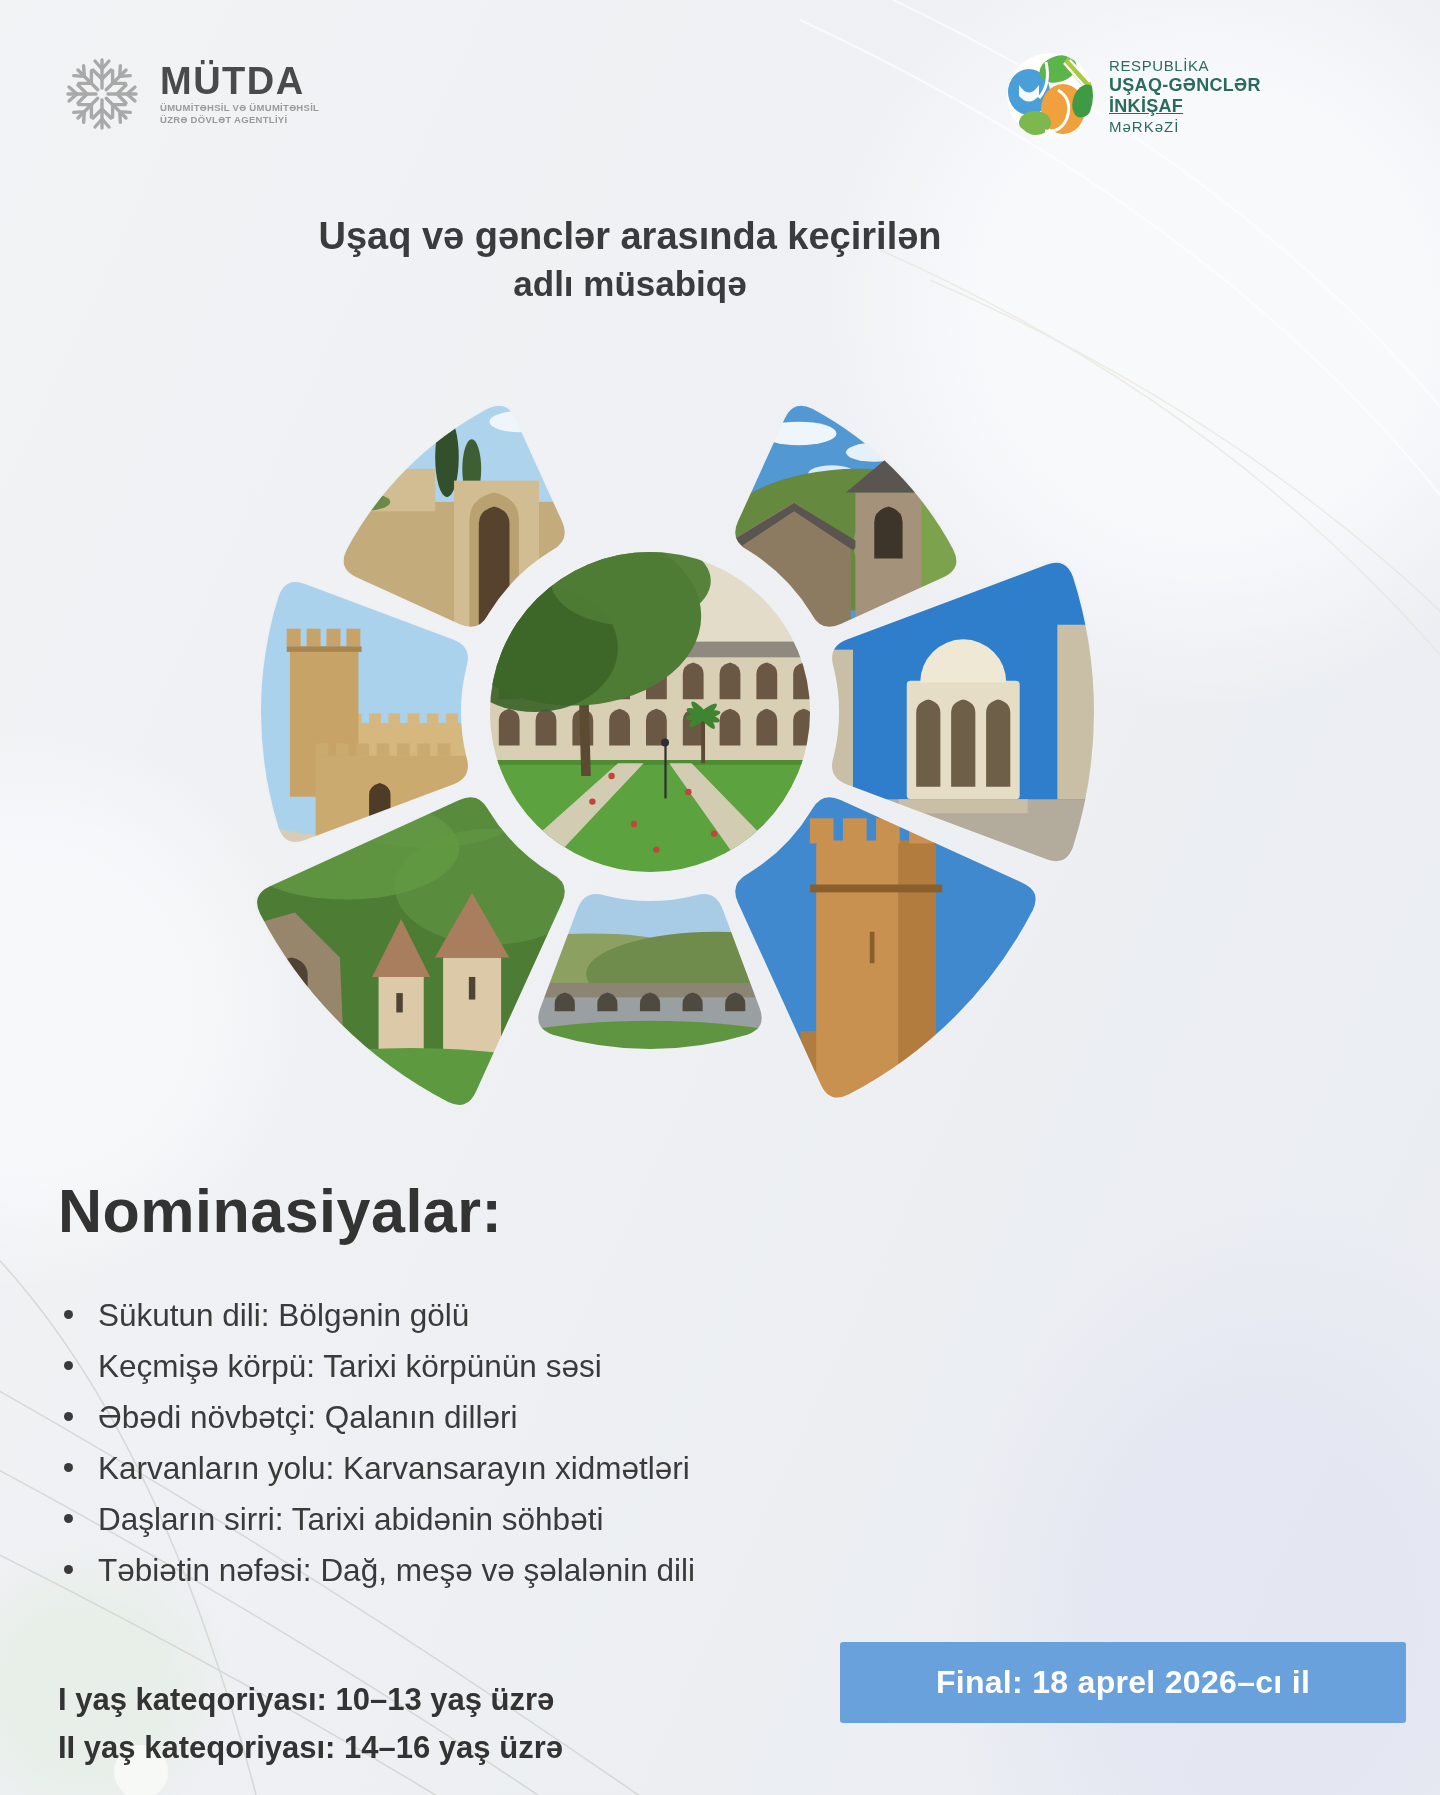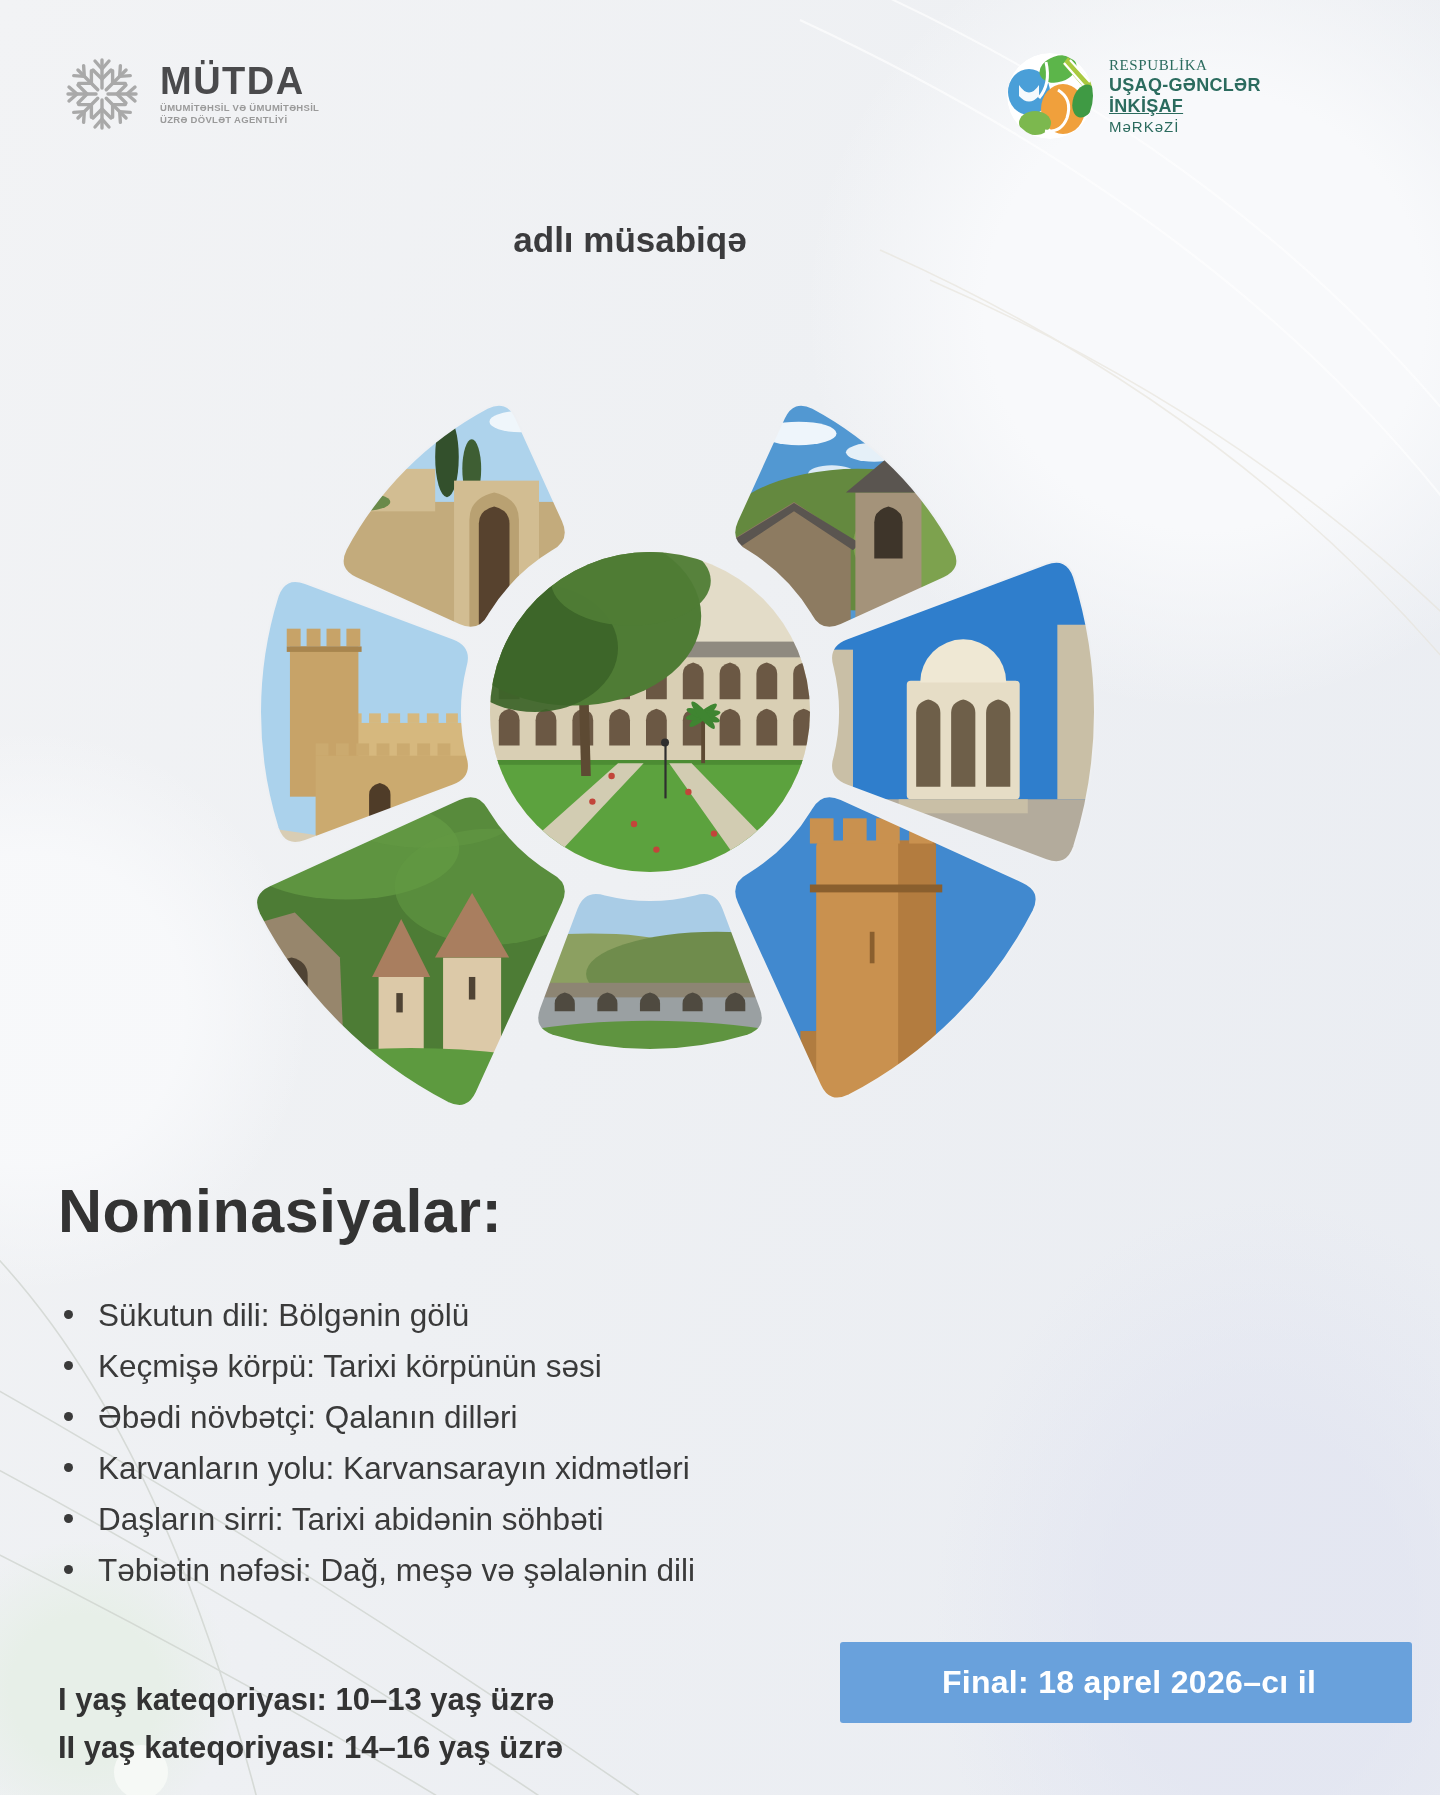--- a/index.html
+++ b/index.html
@@ -9,21 +9,21 @@
     font-family:"Liberation Sans",sans-serif;color:#3a3a3c;
   }
   .bg-svg{position:absolute;left:0;top:0;}
 
   
   .mutda{position:absolute;left:56px;top:48px;display:flex;align-items:center;gap:12px;}
   .mutda-name{font-size:38px;font-weight:800;color:#4a4a4c;letter-spacing:1.5px;line-height:36px;}
   .mutda-sub{font-size:9.5px;font-weight:700;color:#9a9a9a;letter-spacing:.3px;line-height:11.5px;margin-top:3px;}
   .rugim{position:absolute;left:1006px;top:52px;display:flex;align-items:center;gap:15px;}
   .rugim-text{color:#2b6b5e;}
-  .rugim-text .r1{font-size:15px;line-height:19px;letter-spacing:.6px;font-family:Liberation Serif, serif;}
+  .rugim-text .r1{font-size:15px;line-height:19px;letter-spacing:.6px;}
   .rugim-text .r2,.rugim-text .r3{font-size:18px;line-height:21px;font-weight:700;letter-spacing:.3px;}
   .rugim-text .r4{font-size:15px;line-height:20px;letter-spacing:1px;}
 
   
   .title-block{position:absolute;left:0;top:214px;width:1260px;text-align:center;color:#3b3b3d;}
   .title-line1{font-size:38px;font-weight:700;line-height:44px;}
   .title-line2{font-size:47px;font-weight:800;line-height:58px;margin-top:6px;letter-spacing:.5px;color:#39393b;}
   .title-line3{font-size:35px;font-weight:700;line-height:44px;margin-top:4px;}
 
   .collage{position:absolute;left:170px;top:370px;}
@@ -33,21 +33,21 @@
   .nominations h2{margin:0;font-size:61px;font-weight:800;color:#333333;letter-spacing:.5px;}
   .nominations ul{list-style:none;margin:50px 0 0 0;padding:0;font-size:31.5px;color:#3a3a3a;}
   .nominations li{position:relative;padding-left:40px;line-height:38px;margin-bottom:13px;}
   .nominations li::before{content:'';position:absolute;left:6px;top:14px;width:9px;height:9px;border-radius:50%;background:#3a3a3a;}
 
   
   .categories{position:absolute;left:58px;top:1648px;font-size:31px;font-weight:700;color:#333333;line-height:48px;margin-top:28px;}
   .final-badge{
     position:absolute;left:840px;top:1642px;width:566px;height:81px;
     display:flex;align-items:center;justify-content:center;
-    font-size:32px;font-weight:700;border-radius:3px;letter-spacing:.3px;padding-left:6px;
+    font-size:32px;font-weight:700;border-radius:3px;letter-spacing:.3px;
   }
 </style>
 </head>
 <body>
 
 <div class="poster">
 
   <svg class="bg-svg" width="1440" height="1795" viewBox="0 0 1440 1795">
     <defs>
       <radialGradient id="gw">
@@ -134,20 +134,21 @@
     </svg>
     <div class="rugim-text">
       <div class="r1" style="color: rgb(43, 107, 94);">RESPUBLİKA</div>
       <div class="r2" style="color: rgb(43, 107, 94);">UŞAQ-GƏNCLƏR</div>
       <div class="r3" style="color: rgb(43, 107, 94); text-decoration: underline;">İNKİŞAF</div>
       <div class="r4" style="color: rgb(43, 107, 94);">MəRKəZİ</div>
     </div>
   </div>
 
   <div class="title-block">
+    <div class="title-line1">Uşaq və gənclər arasında keçirilən</div>
     <div class="title-line3">adlı müsabiqə</div>
   </div>
 
   <svg id="collage-svg" class="collage" width="960" height="800" viewBox="0 0 960 800">
       <defs>
         <clipPath id="clip-c">
           <circle cx="480" cy="342" r="160"></circle>
         </clipPath>
         <clipPath id="clip0">
           <path d="M 288.9 254.9 Q 308.9 264.0 319.2 244.6 A 188 188 0 0 1 382.6 181.2 Q 402.0 170.9 392.9 150.9 L 346.1 48.1 Q 336.9 28.1 317.2 37.8 A 345 345 0 0 0 175.8 179.2 Q 166.1 198.9 186.1 208.1 Z"></path>

